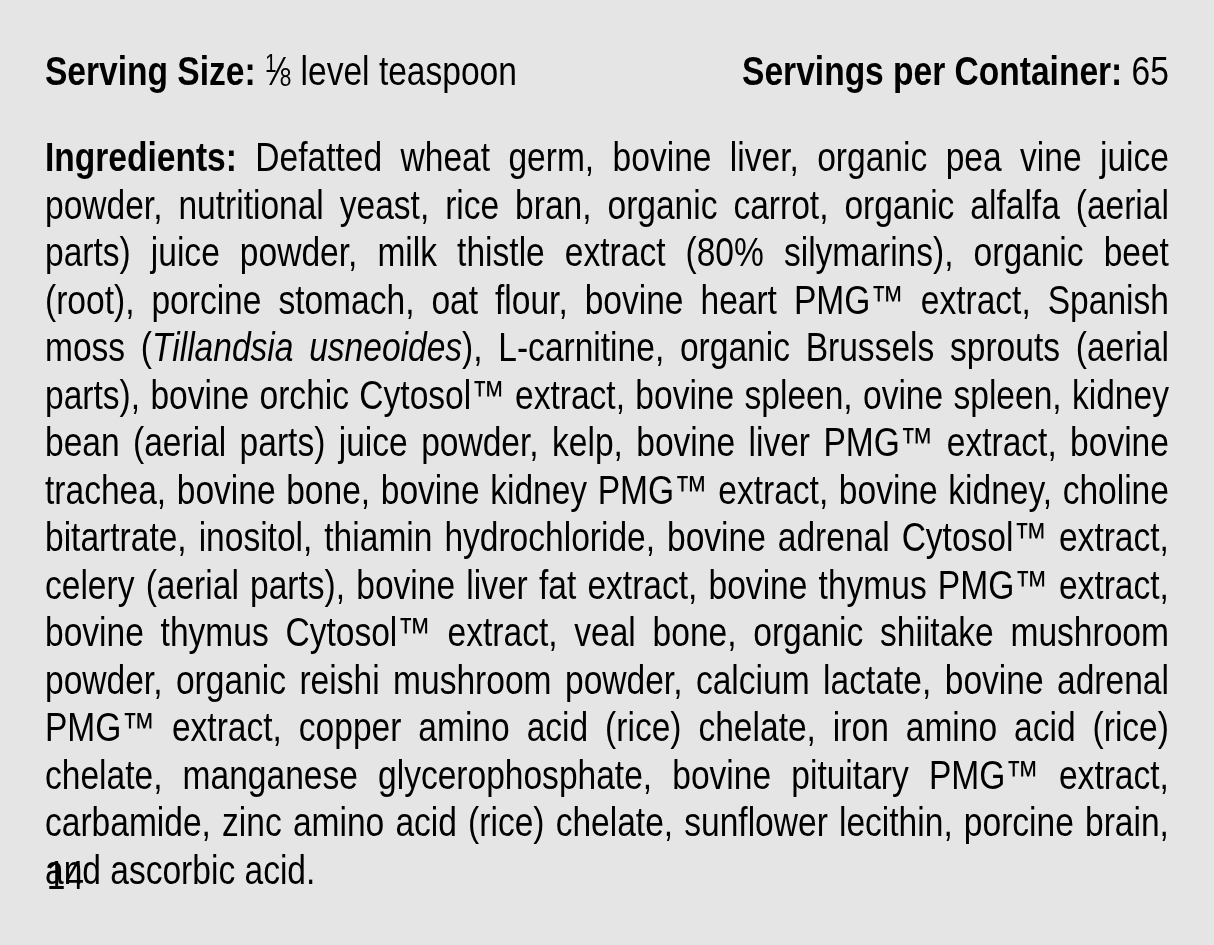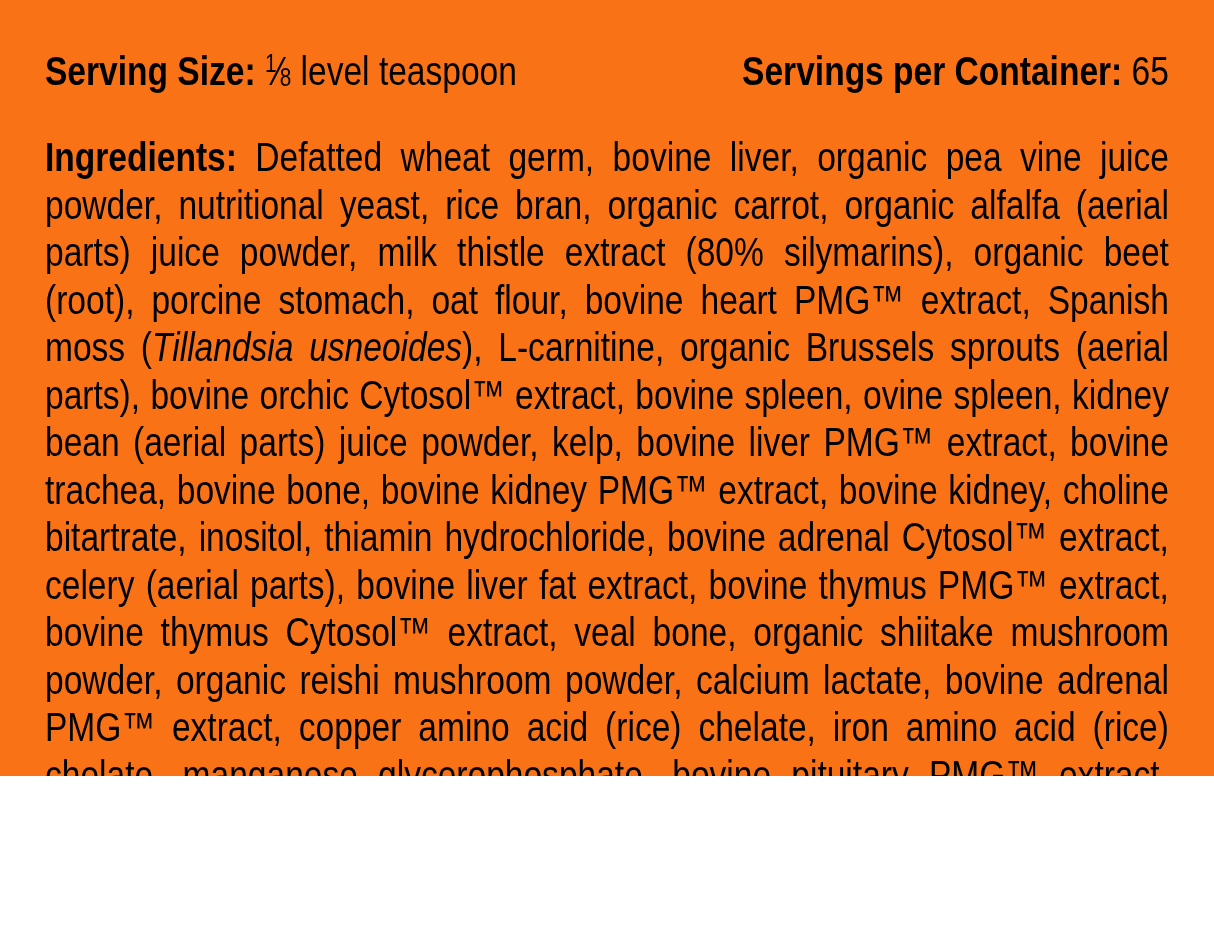--- a/index.html
+++ b/index.html
@@ -9,23 +9,23 @@
   body {
     width: 1214px;
     height: 945px;
     background: #ffffff;
     color: #000000;
     font-family: "Liberation Sans", sans-serif;
   }
   .page {
     position: relative;
     width: 1214px;
-    height: 776px;
+    height: 945px;
     overflow: hidden;
-    background: #f97316;
+    background: #e5e5e5;
   }
   
   .content {
     position: absolute;
     left: 45px;
     top: 40px;
     width: 1374px;
     transform: scaleX(0.818);
     transform-origin: left top;
     font-size: 41px;

